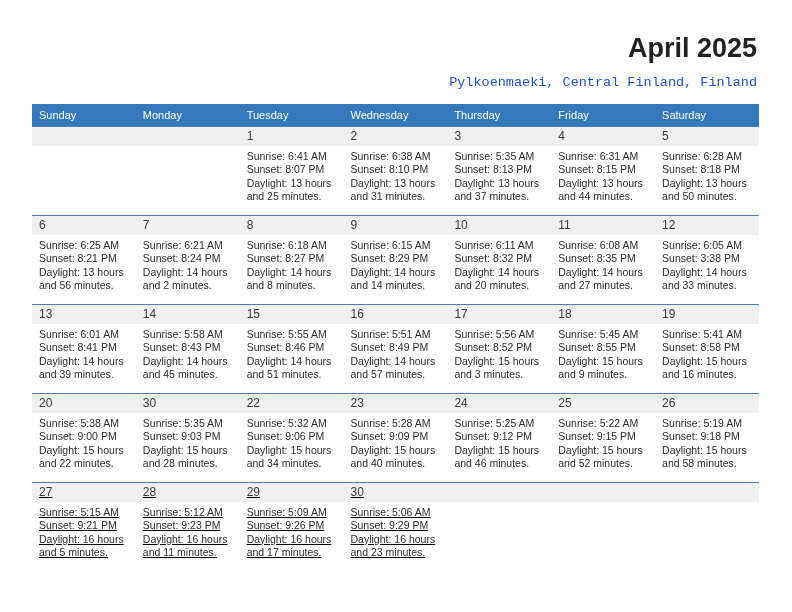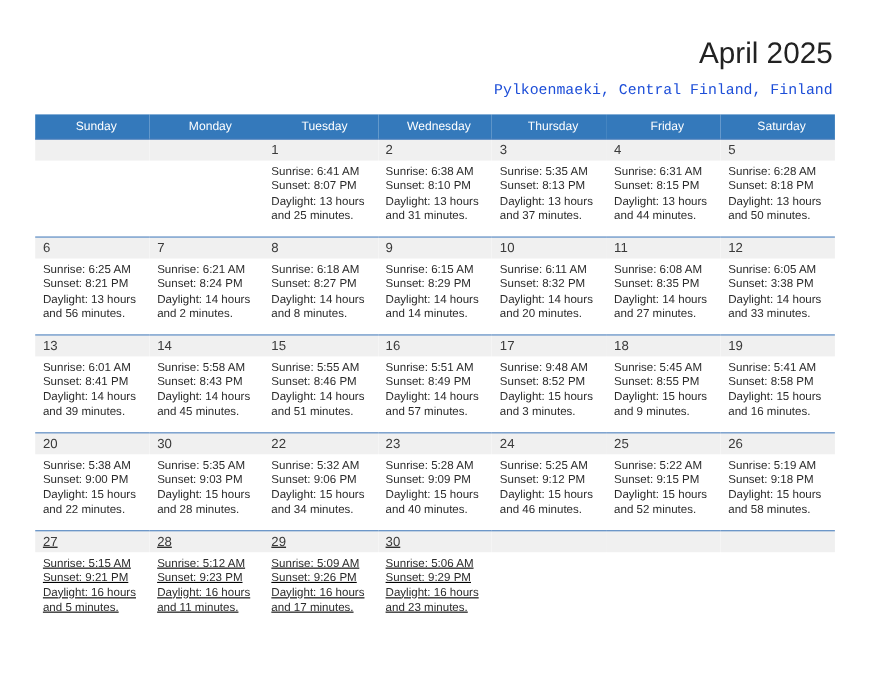--- a/index.html
+++ b/index.html
@@ -66,20 +66,21 @@
   }
   .title {
     position: absolute;
     right: 35px;
     top: 33px;
     font-size: 27px;
     color: #222222;
     text-align: right;
     line-height: 30px;
     white-space: nowrap;
+    font-weight: bold;
   }
   .subtitle {
     position: absolute;
     right: 35px;
     top: 75px;
     font-size: 13.5px;
     color: #1d4ed8;
     text-align: right;
     line-height: 16px;
     white-space: nowrap;
@@ -96,21 +97,21 @@
   .cal-table {
     width: 727px;
     border-collapse: collapse;
     table-layout: fixed;
   }
   .cal-table th {
     background: #3479bb;
     color: #ffffff;
     font-size: 11px;
     font-weight: normal;
-    text-align: center;
+    text-align: left;
     padding: 5px 0 5px 7px;
     height: 12px;
     line-height: 12px;
     border: none;
   }
   .cal-table td {
     vertical-align: top;
     padding: 0;
     border: none;
     border-top: 1px solid #4a7ebb;
@@ -322,21 +323,21 @@
               <div class="cell-body">
                 <div>Sunrise: 5:51 AM</div>
                 <div>Sunset: 8:49 PM</div>
                 <div>Daylight: 14 hours</div>
                 <div>and 57 minutes.</div>
               </div>
             </td>
             <td class="day-cell">
               <div class="daynum-band">17</div>
               <div class="cell-body">
-                <div>Sunrise: 9:48 AM</div>
+                <div>Sunrise: 5:56 AM</div>
                 <div>Sunset: 8:52 PM</div>
                 <div>Daylight: 15 hours</div>
                 <div>and 3 minutes.</div>
               </div>
             </td>
             <td class="day-cell">
               <div class="daynum-band">18</div>
               <div class="cell-body">
                 <div>Sunrise: 5:45 AM</div>
                 <div>Sunset: 8:55 PM</div>

